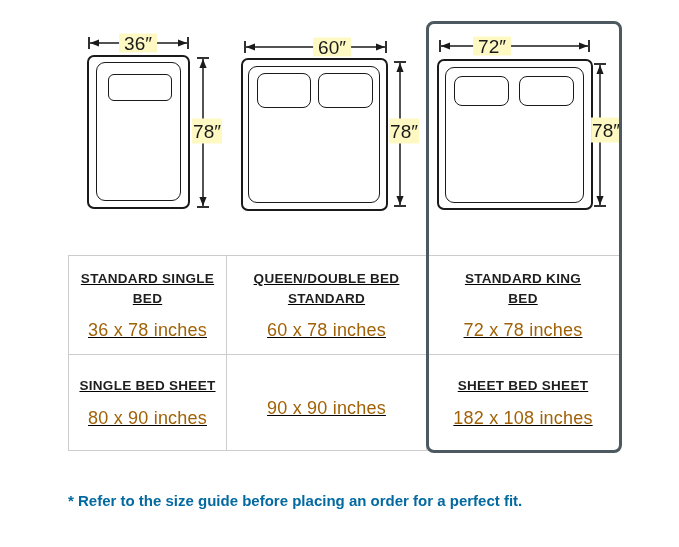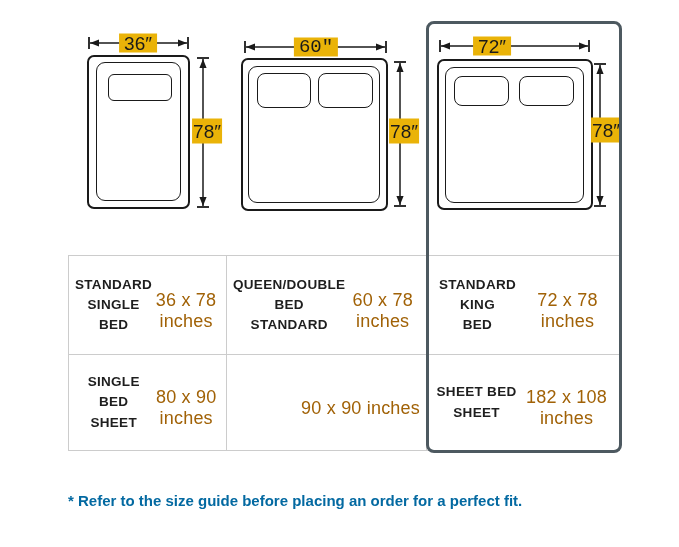--- a/index.html
+++ b/index.html
@@ -16,21 +16,21 @@
   .bed-outer{border:2px solid #1a1a1a;border-radius:7px;background:#fff;}
   .bed-inner{border:1.5px solid #1a1a1a;border-radius:9px;background:#fff;}
   .pillow{border:1.5px solid #1a1a1a;border-radius:8px;background:#fff;}
 
   
   .dim-label{
     position:absolute;
     transform:translate(-50%,-50%);
     font-size:19px;
     color:#1a1a1a;
-    background:#eab308;
+    background:#fef9c3;
     line-height:1;
     white-space:nowrap;
   }
   .dim-label.h{padding:0 5px;}
   .dim-label.v{padding:3px 1px;}
 
   svg.arrow line, svg.arrow polygon{stroke:#1a1a1a;}
   svg.arrow polygon{fill:#1a1a1a;stroke:none;}
 
   
@@ -45,25 +45,26 @@
   
   .spec-table{
     left:68px;top:255px;width:552px;height:196px;
     border:1px solid #cccccc;
     display:grid;
     grid-template-columns:158px 200px 1fr;
     grid-template-rows:99px 1fr;
     background:#fff;
   }
   .cell{
-    display:flex;flex-direction:row;
-    align-items:center;justify-content:flex-end;
+    display:flex;flex-direction:column;
+    align-items:center;justify-content:center;
     text-align:center;
     box-sizing:border-box;
     padding:4px 6px;
+    text-decoration:underline;
   }
   .cell.bdr-r{border-right:1px solid #cccccc;}
   .cell.bdr-b{border-bottom:1px solid #cccccc;}
   .cell-title{
     font-weight:bold;
     font-size:13.5px;
     line-height:1.5;
     letter-spacing:.3px;
     color:#1e1e1e;
   }
@@ -110,21 +111,21 @@
   </svg>
   <span class="dim-label v" style="left:207px;top:131px;">78″</span>
 
   <svg class="arrow abs" style="left:244px;top:40px;" width="143" height="14" viewBox="0 0 143 14">
     <line x1="1" y1="1" x2="1" y2="13" stroke-width="1.8"></line>
     <line x1="142" y1="1" x2="142" y2="13" stroke-width="1.8"></line>
     <line x1="2" y1="7" x2="141" y2="7" stroke-width="1.5"></line>
     <polygon points="2,7 11,3.4 11,10.6"></polygon>
     <polygon points="141,7 132,3.4 132,10.6"></polygon>
   </svg>
-  <span class="dim-label h" style="left:316px;top:47px;font-family:Liberation Mono, monospace;">60″</span>
+  <span class="dim-label h" style="left:332px;top:47px;">60″</span>
 
   <div class="abs bed-outer" style="left:241px;top:58px;width:147px;height:153px;"></div>
   <div class="abs bed-inner" style="left:248px;top:66px;width:132px;height:137px;"></div>
   <div class="abs pillow" style="left:257px;top:73px;width:54px;height:35px;"></div>
   <div class="abs pillow" style="left:318px;top:73px;width:55px;height:35px;"></div>
 
   <svg class="arrow abs" style="left:393px;top:61px;" width="14" height="146" viewBox="0 0 14 146">
     <line x1="1" y1="1" x2="13" y2="1" stroke-width="1.8"></line>
     <line x1="1" y1="145" x2="13" y2="145" stroke-width="1.8"></line>
     <line x1="7" y1="2" x2="7" y2="144" stroke-width="1.5"></line>

